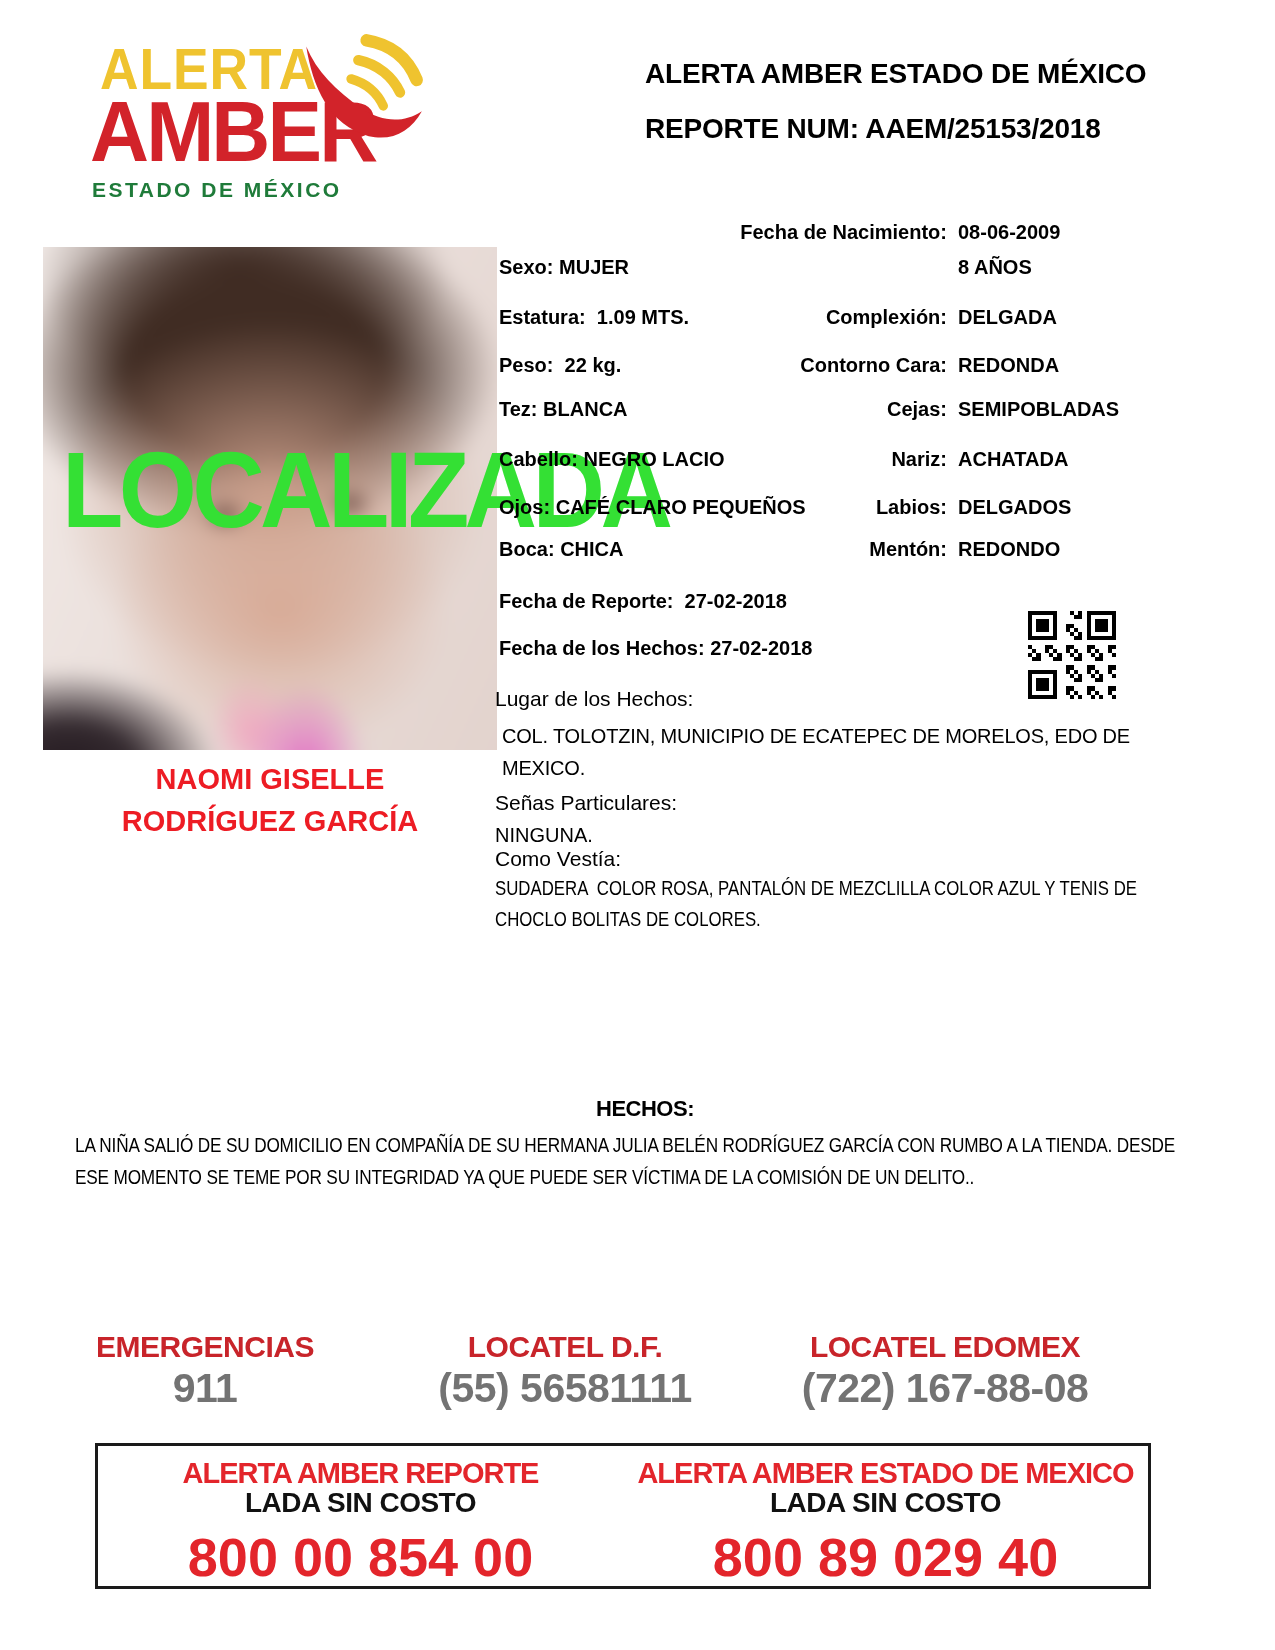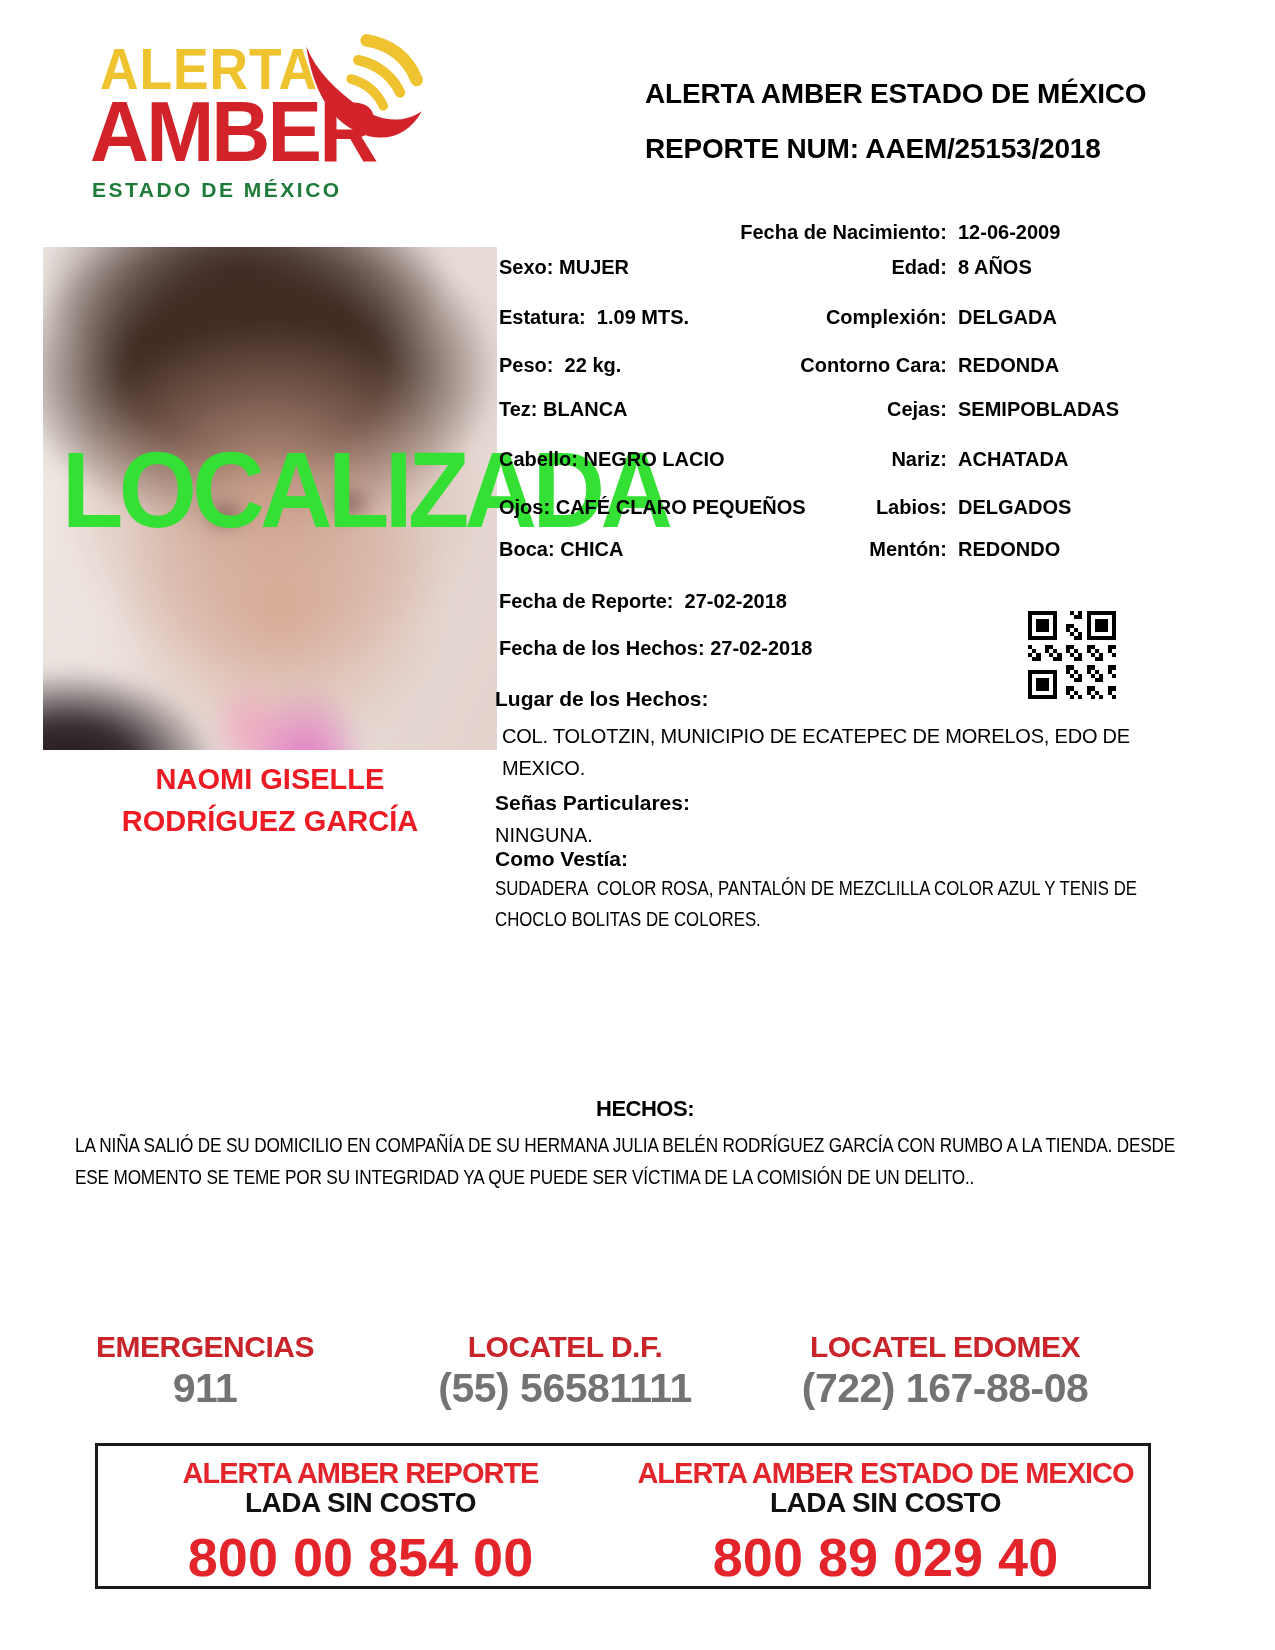--- a/index.html
+++ b/index.html
@@ -15,21 +15,21 @@
     color:#EFC32F;line-height:1;letter-spacing:1px;transform:scaleX(0.92);transform-origin:0 0;}
   .logo-amber{position:absolute;left:2px;top:58px;font-size:86px;font-weight:bold;
     color:#D2232A;line-height:1;letter-spacing:-3px;transform:scaleX(0.95);transform-origin:0 0;}
   .logo-estado{position:absolute;left:4px;top:148px;font-size:21px;font-weight:bold;
     color:#1F7B3A;letter-spacing:2.5px;}
   .logo-swoosh{position:absolute;left:212px;top:2px;width:125px;height:130px;}
 
   
   #title{left:645px;top:58px;width:530px;}
   .title-line{font-size:28px;font-weight:bold;letter-spacing:-0.2px;white-space:nowrap;}
-  .title-line.first{margin-bottom:23px;margin-top:20px;}
+  .title-line.first{margin-bottom:23px;}
 
   
   #photo{left:43px;top:247px;width:454px;height:503px;overflow:hidden;z-index:1;background:#eae1dd;}
   .photo-paint{position:absolute;inset:-25px;filter:blur(9px);
     background:
       radial-gradient(150px 100px at 10% 99%, #241a20 0%, rgba(36,26,32,.92) 45%, rgba(36,26,32,0) 100%),
       radial-gradient(85px 120px at 57% 99%, #e26cc2 0%, rgba(226,108,194,0) 72%),
       radial-gradient(60px 80px at 46% 92%, #f0a9c0 0%, rgba(240,169,192,0) 70%),
       radial-gradient(22px 14px at 41% 53%, #5c4038 0%, rgba(92,64,56,0) 100%),
       radial-gradient(22px 14px at 66% 51%, #5c4038 0%, rgba(92,64,56,0) 100%),
@@ -47,21 +47,21 @@
   
   #child-name{left:43px;top:758px;width:454px;z-index:3;text-align:center;
     font-size:29px;font-weight:bold;color:#ED1C24;line-height:42px;}
 
   
   #details{left:495px;top:215px;width:660px;height:760px;z-index:3;font-size:20px;font-weight:bold;}
   .drow{position:absolute;left:0;width:660px;height:26px;white-space:nowrap;}
   .lpair{position:absolute;left:4px;top:0;}
   .rlab{position:absolute;left:0;top:0;width:452px;text-align:right;}
   .rval{position:absolute;left:463px;top:0;}
-  .sec-label{position:absolute;left:0;font-size:21px;font-weight:bold;white-space:nowrap;}
+  .sec-label{position:absolute;left:0;font-size:21px;font-weight:normal;white-space:nowrap;}
   .sec-value{position:absolute;font-weight:normal;font-size:20px;line-height:32px;}
   .place-val{left:7px;top:505px;width:640px;letter-spacing:-0.2px;}
   .marks-val{left:0;top:604px;}
   .cloth-val{left:0;top:658px;width:800px;line-height:31px;transform:scaleX(0.84);
     transform-origin:0 0;white-space:pre-wrap;}
 
   
   #qr{left:1028px;top:610px;width:88px;height:90px;z-index:3;}
   #qr svg{display:block;width:100%;height:100%;}
 
@@ -117,26 +117,25 @@
 
 <div class="abs" id="child-name">
   <div>NAOMI GISELLE</div>
   <div>RODRÍGUEZ GARCÍA</div>
 </div>
 
 <div class="abs" id="details">
 
   <div class="drow" style="top:6px">
     <span class="rlab">Fecha de Nacimiento:</span>
-    <span class="rval">12-06-2009</span>
+    <span class="rval">08-06-2009</span>
   </div>
 
   <div class="drow" style="top:41px">
     <span class="lpair"><span>Sexo:</span> <span>MUJER</span></span>
-    <span class="rlab">Edad:</span>
     <span class="rval">8 AÑOS</span>
   </div>
 
   <div class="drow" style="top:91px">
     <span class="lpair"><span>Estatura:</span>&nbsp; <span>1.09 MTS.</span></span>
     <span class="rlab">Complexión:</span>
     <span class="rval">DELGADA</span>
   </div>
 
   <div class="drow" style="top:139px">

